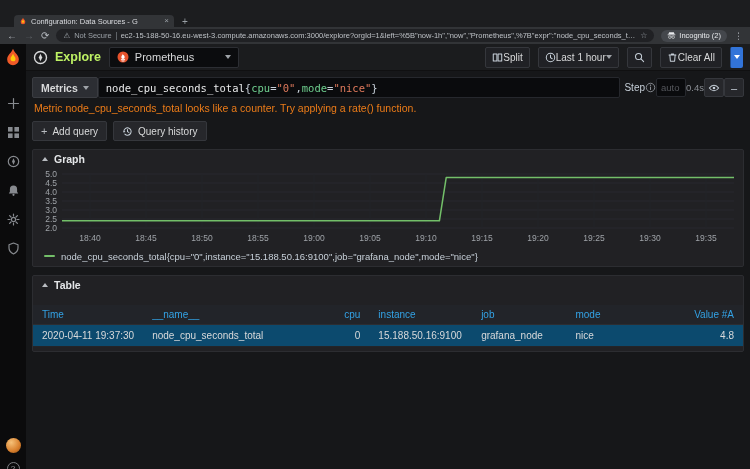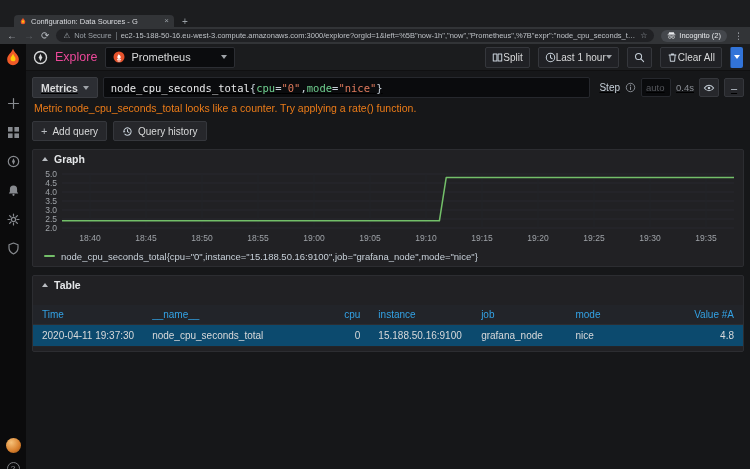--- a/index.html
+++ b/index.html
@@ -38,40 +38,40 @@
   .avatar { width:15px; height:15px; border-radius:50%;
     background:radial-gradient(circle at 35% 30%, #f6c178, #d87f2c 60%, #8a4a12); margin-bottom:9px; }
   .help { width:13px; height:13px; border-radius:50%; border:1px solid #7d7f83; color:#9a9da1;
     font-size:8px; display:flex; align-items:center; justify-content:center; }
 
   .main { flex:1; display:flex; flex-direction:column; min-width:0; }
 
   
   .gnav { height:27px; background:#1b1c1e; border-bottom:1px solid #101011; display:flex;
     align-items:center; padding:0 7px; gap:8px; flex-shrink:0; }
-  .gnav-title { font-size:12.5px; font-weight:400; color:#ec4899; margin-left:-1px; }
+  .gnav-title { font-size:12.5px; font-weight:700; color:#bef264; margin-left:-1px; }
   .ds-picker { height:21px; background:#0b0c0e; border:1px solid #2c2e33; border-radius:2px;
     display:flex; align-items:center; gap:6px; padding:0 7px; min-width:130px; }
   .ds-name { font-size:11px; color:#d8d9da; flex:1; }
   .caret-dn { width:0; height:0; border-left:3.5px solid transparent; border-right:3.5px solid transparent;
     border-top:4px solid #9fa3a8; }
   .gnav-spacer { flex:1; }
   .nav-btn { height:21px; background:#202125; border:1px solid #35373c; border-radius:2px;
     display:flex; align-items:center; gap:0; padding:0 6px; font-size:10px; color:#d8d9da;
     white-space:nowrap; }
   .run-group { display:flex; height:21px; border-radius:2px; overflow:hidden; }
   .run-btn { background:#3274d9; color:#fff; font-size:10px; font-weight:500; display:flex;
     align-items:center; gap:4px; padding:0 7px; }
   .run-caret { background:#3274d9; border-left:1px solid rgba(0,0,0,.35); width:13px;
     display:flex; align-items:center; justify-content:center; }
   .run-caret .caret-dn { border-top-color:#fff; }
 
   
   .content { flex:1; padding:5px 6px 0; }
-  .query-row { display:flex; align-items:center; gap:5px; height:23px;text-decoration:underline; }
+  .query-row { display:flex; align-items:center; height:23px; }
   .metrics-btn { height:21px; background:#2c2e33; border:1px solid #3a3c41; border-radius:2px;
     display:flex; align-items:center; gap:5px; padding:0 8px; font-size:10.5px; font-weight:600;
     color:#d8d9da; }
   .query-input { flex:1; height:21px; background:#0a0b0d; border:1px solid #26282d; border-radius:2px;
     display:flex; align-items:center; padding:0 7px;
     font-family:"DejaVu Sans Mono", monospace; font-size:10.5px; white-space:pre; overflow:hidden; }
   .tk-metric { color:#e8e9ea; } .tk-punct { color:#c7d0d9; }
   .tk-label { color:#6fcf8f; } .tk-value { color:#e07a5c; }
   .step-label { font-size:10px; color:#c7d0d9; margin-left:4px; }
   .step-input { width:30px; height:19px; background:#0a0b0d; border:1px solid #26282d; border-radius:2px;

